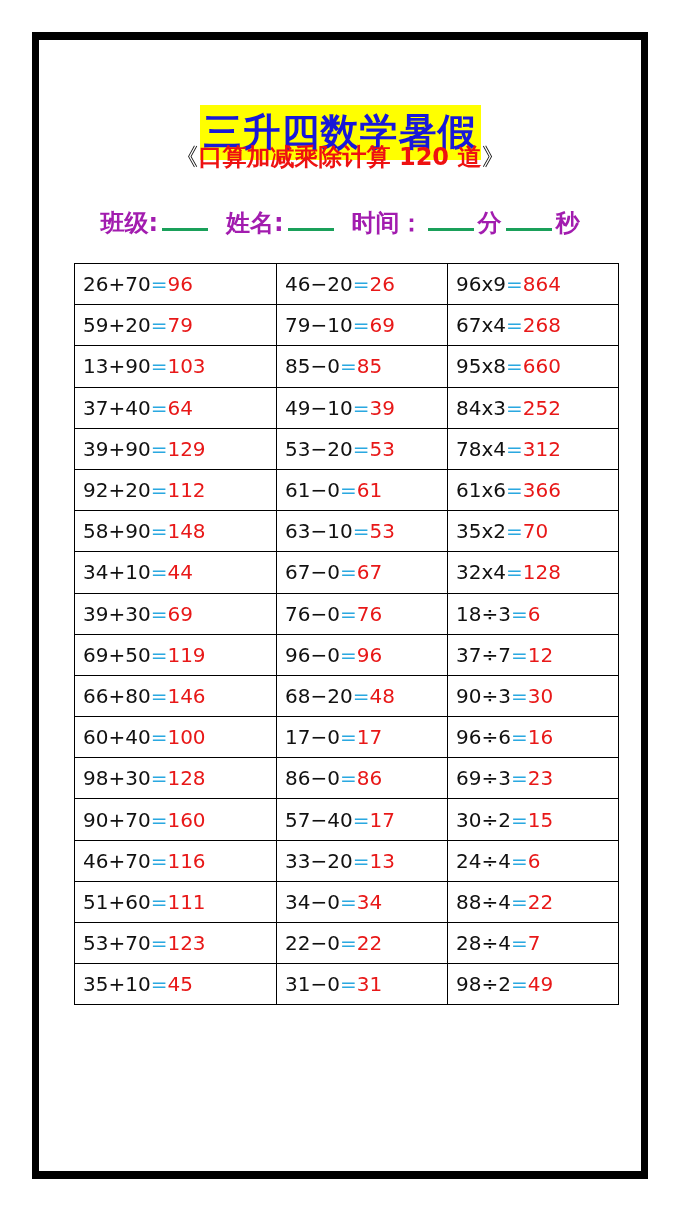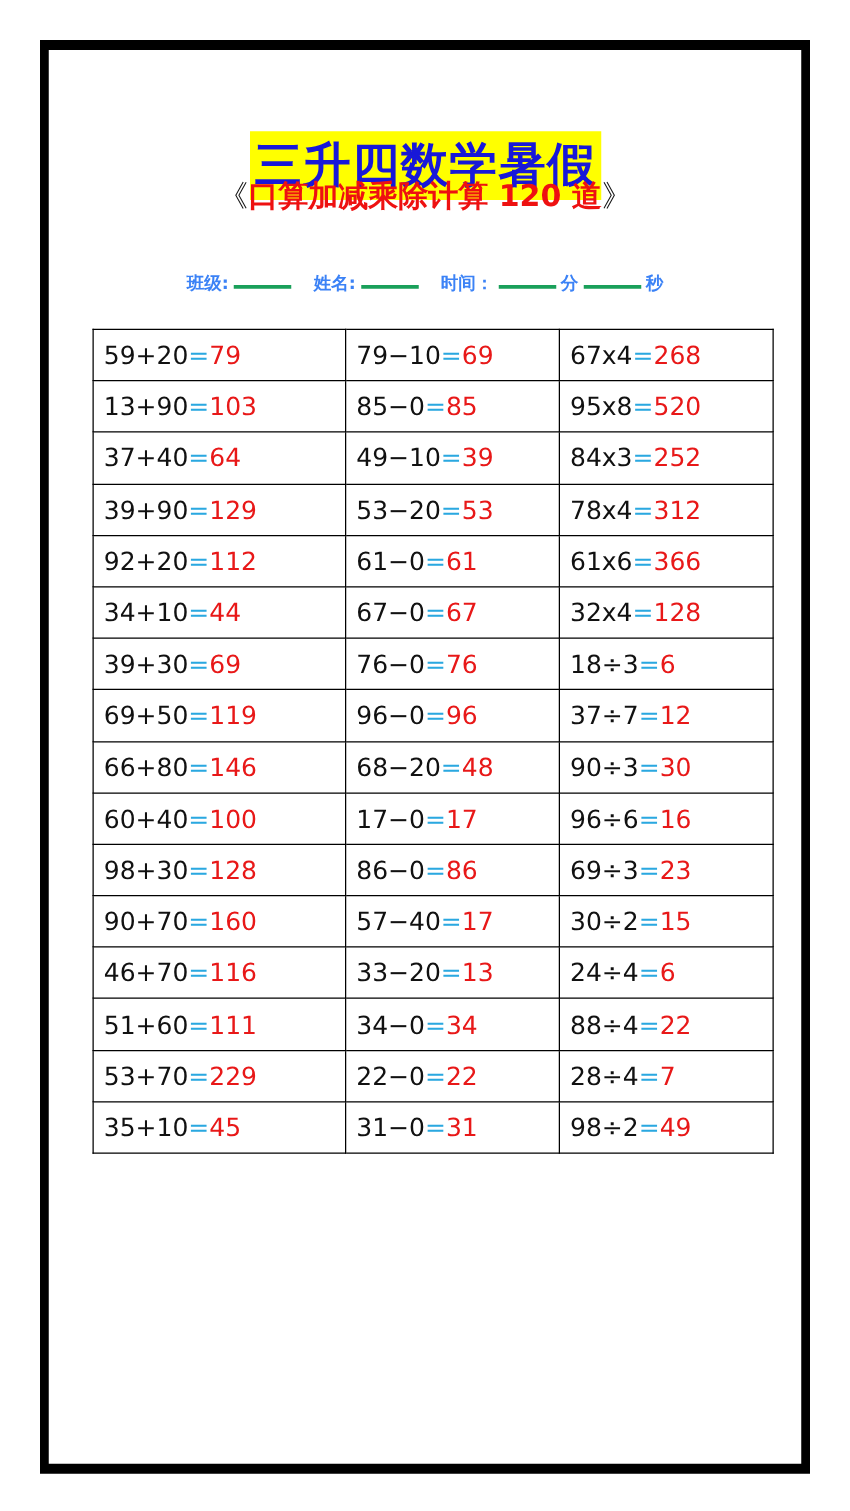--- a/index.html
+++ b/index.html
@@ -7,21 +7,21 @@
          font-family:"DejaVu Sans", "Liberation Sans", sans-serif; }
   .frame { position:absolute; left:32px; top:32px; width:602px; height:1131px;
            border:7px solid #000; border-top-width:8px; border-bottom-width:8px; background:#fff; }
   .title-wrap { position:absolute; left:0; right:0; top:76px; text-align:center;margin-top:29px; }
   .title { display:inline-block; background:#ffff00; color:#1818d8; font-weight:bold;
            font-size:38px; line-height:55px; padding:0 4px; letter-spacing:1px; }
   .subtitle { position:absolute; left:0; right:0; top:132px; text-align:center;
               font-size:24px; font-weight:bold; line-height:50px; color:#ee1111; }
   .subtitle .bracket { color:#111; font-weight:normal; }
   .info { position:absolute; left:0; right:0; top:206px; text-align:center;
-          font-size:14px; font-weight:bold; color:#3b82f6; line-height:32px; }
+          font-size:24px; font-weight:bold; color:#a21caf; line-height:32px; }
   .info .blank { display:inline-block; width:46px; border-bottom:3px solid #1aa05a;
                  height:22px; vertical-align:baseline; margin:0 4px; }
   .info .gap { display:inline-block; width:14px; }
   table.grid { position:absolute; left:74px; top:263px; width:545px; border-collapse:collapse; }
   table.grid td { border:1.5px solid #000; height:40.2px; padding:0 0 0 8px;
                   font-size:20px; color:#111; white-space:nowrap; }
   table.grid td.c1 { width:193px; }
   table.grid td.c2 { width:162px; }
   .eq { color:#2aa8e0; }
   .ans { color:#e81818; }
@@ -39,43 +39,53 @@
   <span class="bracket">《</span><span>口算加减乘除计算 120 道</span><span class="bracket">》</span>
 </div>
 
 <div class="info">
   <span>班级:</span><span class="blank"></span><span class="gap"></span><span>姓名:</span><span class="blank"></span><span class="gap"></span><span>时间：</span><span class="blank"></span><span>分</span><span class="blank"></span><span>秒</span>
 </div>
 
 <table class="grid">
   <tbody id="grid-body">
       <tr>
+        <td class="c1"><span>26+70</span><span class="eq">=</span><span class="ans">96</span></td>
+        <td class="c2"><span>46−20</span><span class="eq">=</span><span class="ans">26</span></td>
+        <td class="c3"><span>96x9</span><span class="eq">=</span><span class="ans">864</span></td>
+      </tr>
+      <tr>
         <td class="c1"><span>59+20</span><span class="eq">=</span><span class="ans">79</span></td>
         <td class="c2"><span>79−10</span><span class="eq">=</span><span class="ans">69</span></td>
         <td class="c3"><span>67x4</span><span class="eq">=</span><span class="ans">268</span></td>
       </tr>
       <tr>
         <td class="c1"><span>13+90</span><span class="eq">=</span><span class="ans">103</span></td>
         <td class="c2"><span>85−0</span><span class="eq">=</span><span class="ans">85</span></td>
-        <td class="c3"><span>95x8</span><span class="eq">=</span><span class="ans">520</span></td>
+        <td class="c3"><span>95x8</span><span class="eq">=</span><span class="ans">660</span></td>
       </tr>
       <tr>
         <td class="c1"><span>37+40</span><span class="eq">=</span><span class="ans">64</span></td>
         <td class="c2"><span>49−10</span><span class="eq">=</span><span class="ans">39</span></td>
         <td class="c3"><span>84x3</span><span class="eq">=</span><span class="ans">252</span></td>
       </tr>
       <tr>
         <td class="c1"><span>39+90</span><span class="eq">=</span><span class="ans">129</span></td>
         <td class="c2"><span>53−20</span><span class="eq">=</span><span class="ans">53</span></td>
         <td class="c3"><span>78x4</span><span class="eq">=</span><span class="ans">312</span></td>
       </tr>
       <tr>
         <td class="c1"><span>92+20</span><span class="eq">=</span><span class="ans">112</span></td>
         <td class="c2"><span>61−0</span><span class="eq">=</span><span class="ans">61</span></td>
         <td class="c3"><span>61x6</span><span class="eq">=</span><span class="ans">366</span></td>
+      </tr>
+      <tr>
+        <td class="c1"><span>58+90</span><span class="eq">=</span><span class="ans">148</span></td>
+        <td class="c2"><span>63−10</span><span class="eq">=</span><span class="ans">53</span></td>
+        <td class="c3"><span>35x2</span><span class="eq">=</span><span class="ans">70</span></td>
       </tr>
       <tr>
         <td class="c1"><span>34+10</span><span class="eq">=</span><span class="ans">44</span></td>
         <td class="c2"><span>67−0</span><span class="eq">=</span><span class="ans">67</span></td>
         <td class="c3"><span>32x4</span><span class="eq">=</span><span class="ans">128</span></td>
       </tr>
       <tr>
         <td class="c1"><span>39+30</span><span class="eq">=</span><span class="ans">69</span></td>
         <td class="c2"><span>76−0</span><span class="eq">=</span><span class="ans">76</span></td>
         <td class="c3"><span>18÷3</span><span class="eq">=</span><span class="ans">6</span></td>
@@ -109,21 +119,21 @@
         <td class="c1"><span>46+70</span><span class="eq">=</span><span class="ans">116</span></td>
         <td class="c2"><span>33−20</span><span class="eq">=</span><span class="ans">13</span></td>
         <td class="c3"><span>24÷4</span><span class="eq">=</span><span class="ans">6</span></td>
       </tr>
       <tr>
         <td class="c1"><span>51+60</span><span class="eq">=</span><span class="ans">111</span></td>
         <td class="c2"><span>34−0</span><span class="eq">=</span><span class="ans">34</span></td>
         <td class="c3"><span>88÷4</span><span class="eq">=</span><span class="ans">22</span></td>
       </tr>
       <tr>
-        <td class="c1"><span>53+70</span><span class="eq">=</span><span class="ans">229</span></td>
+        <td class="c1"><span>53+70</span><span class="eq">=</span><span class="ans">123</span></td>
         <td class="c2"><span>22−0</span><span class="eq">=</span><span class="ans">22</span></td>
         <td class="c3"><span>28÷4</span><span class="eq">=</span><span class="ans">7</span></td>
       </tr>
       <tr>
         <td class="c1"><span>35+10</span><span class="eq">=</span><span class="ans">45</span></td>
         <td class="c2"><span>31−0</span><span class="eq">=</span><span class="ans">31</span></td>
         <td class="c3"><span>98÷2</span><span class="eq">=</span><span class="ans">49</span></td>
       </tr>
     </tbody>
 </table>

